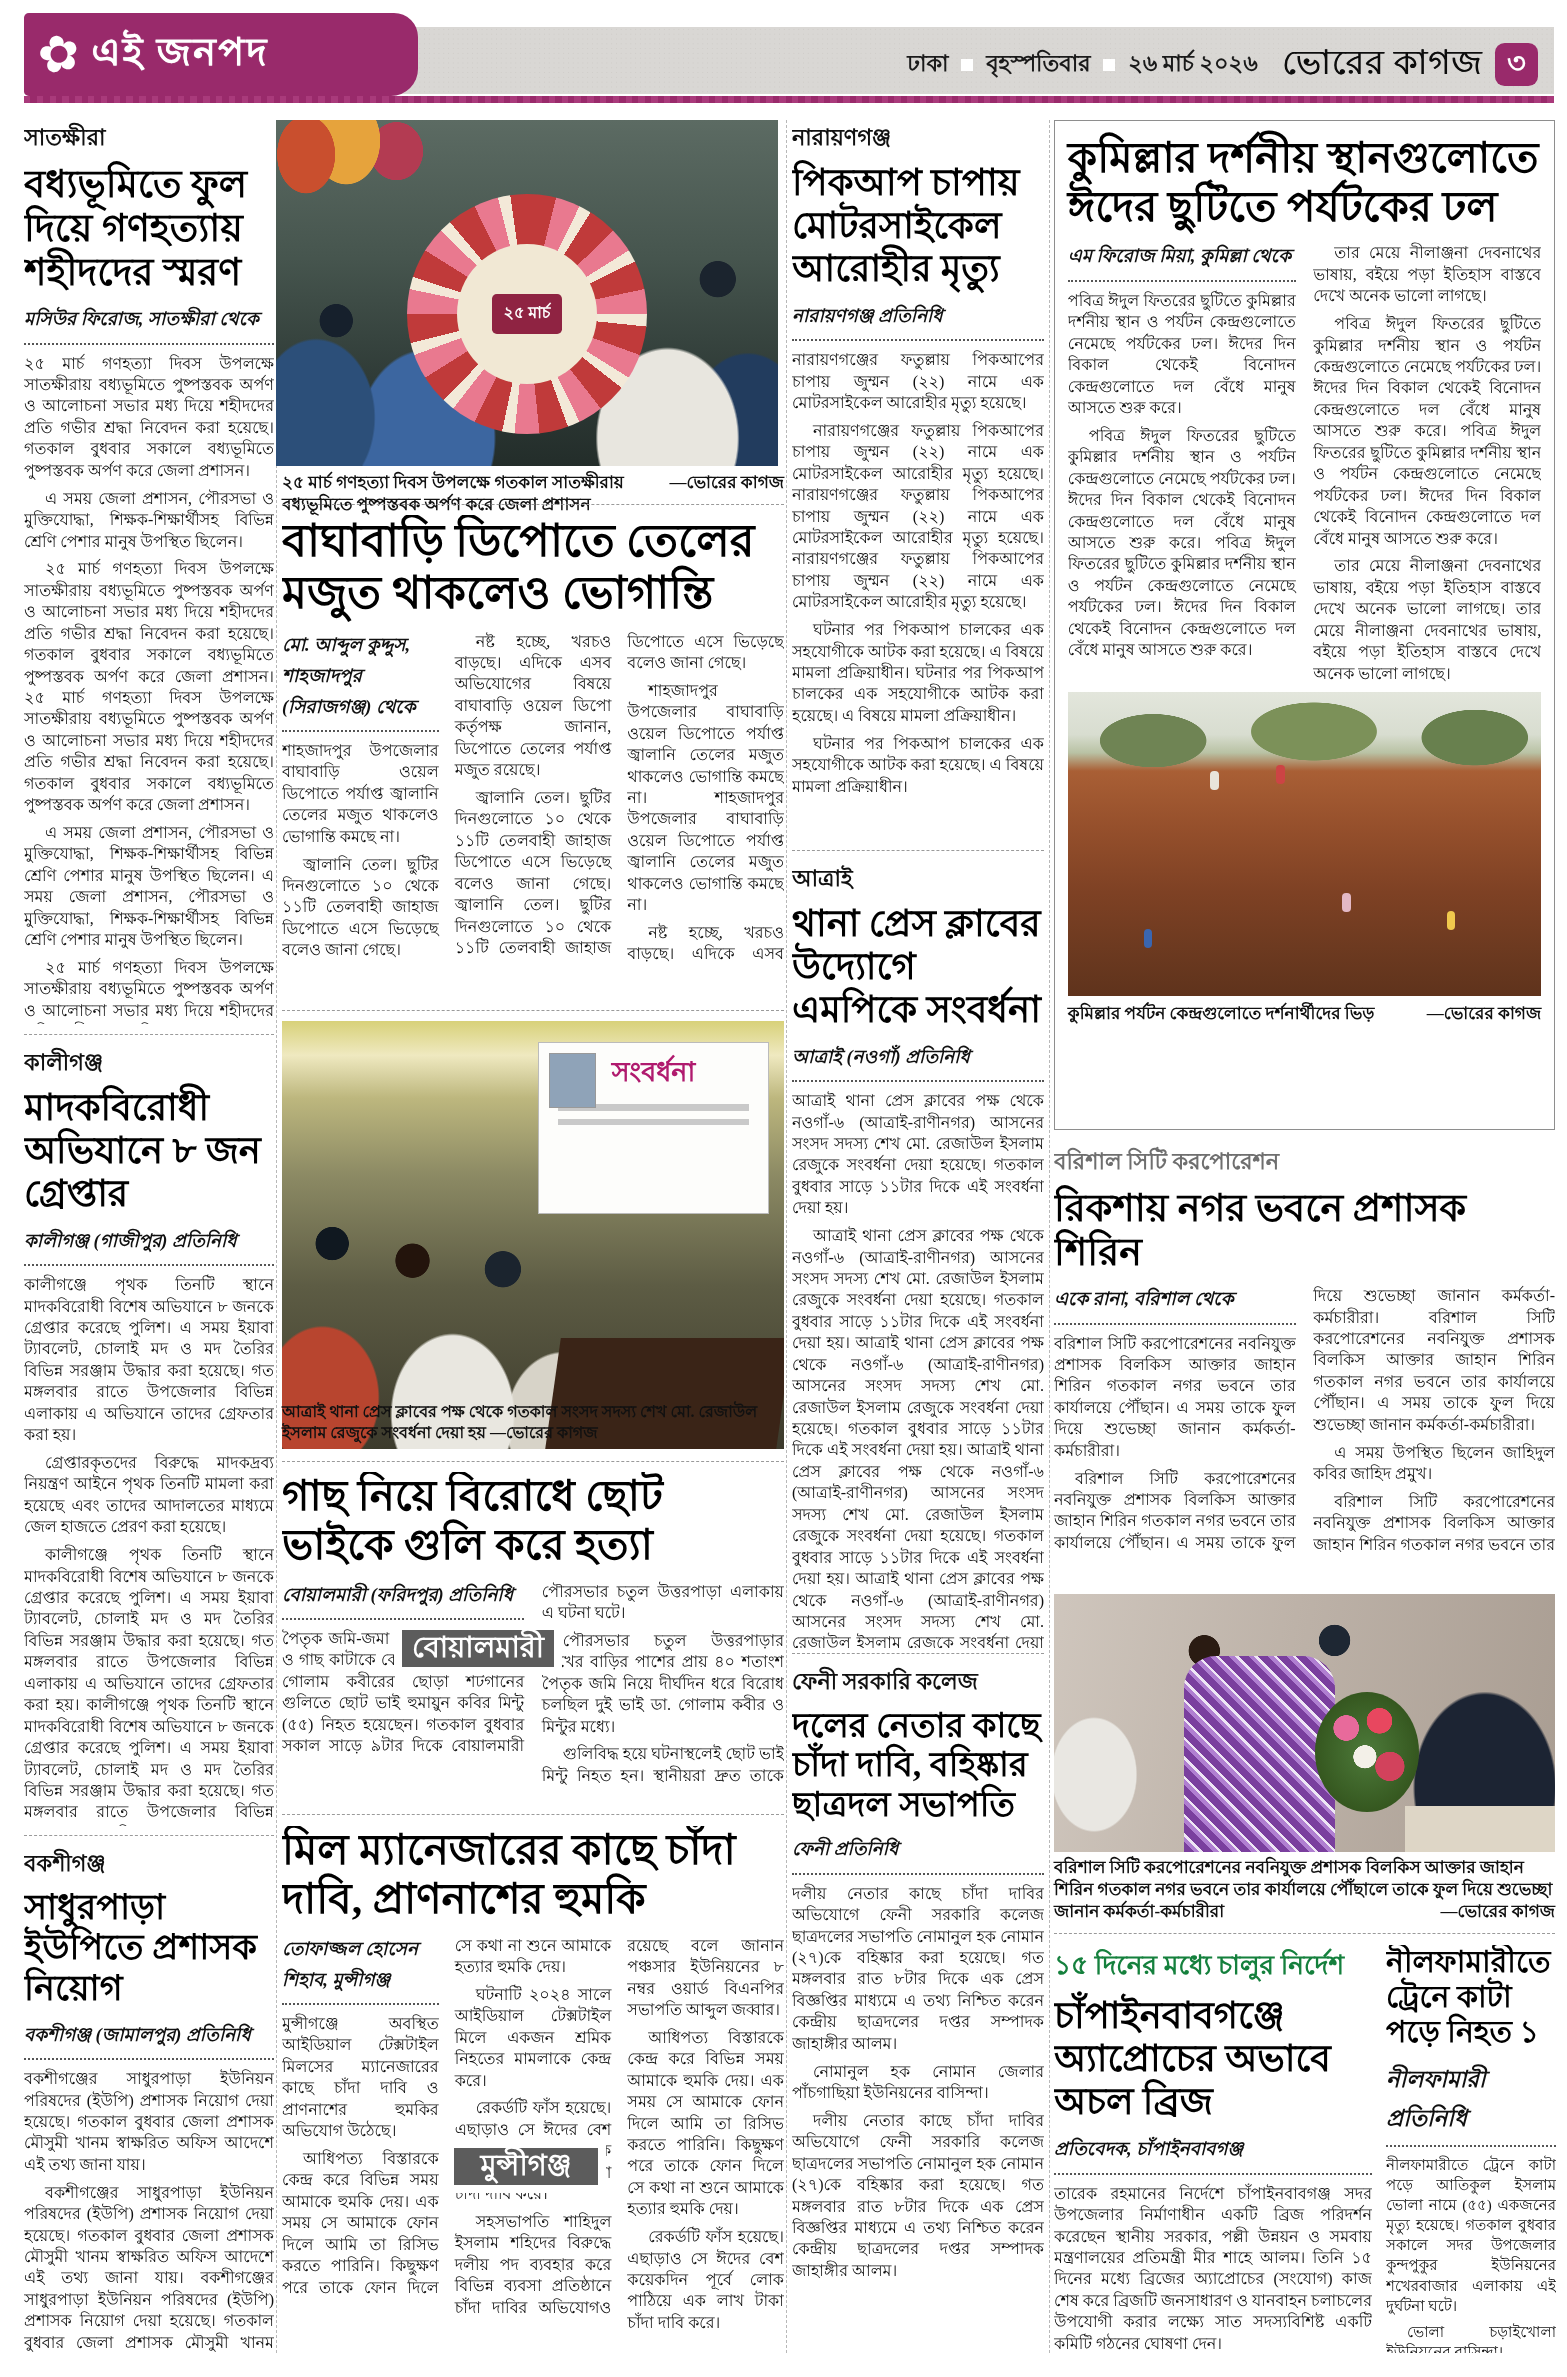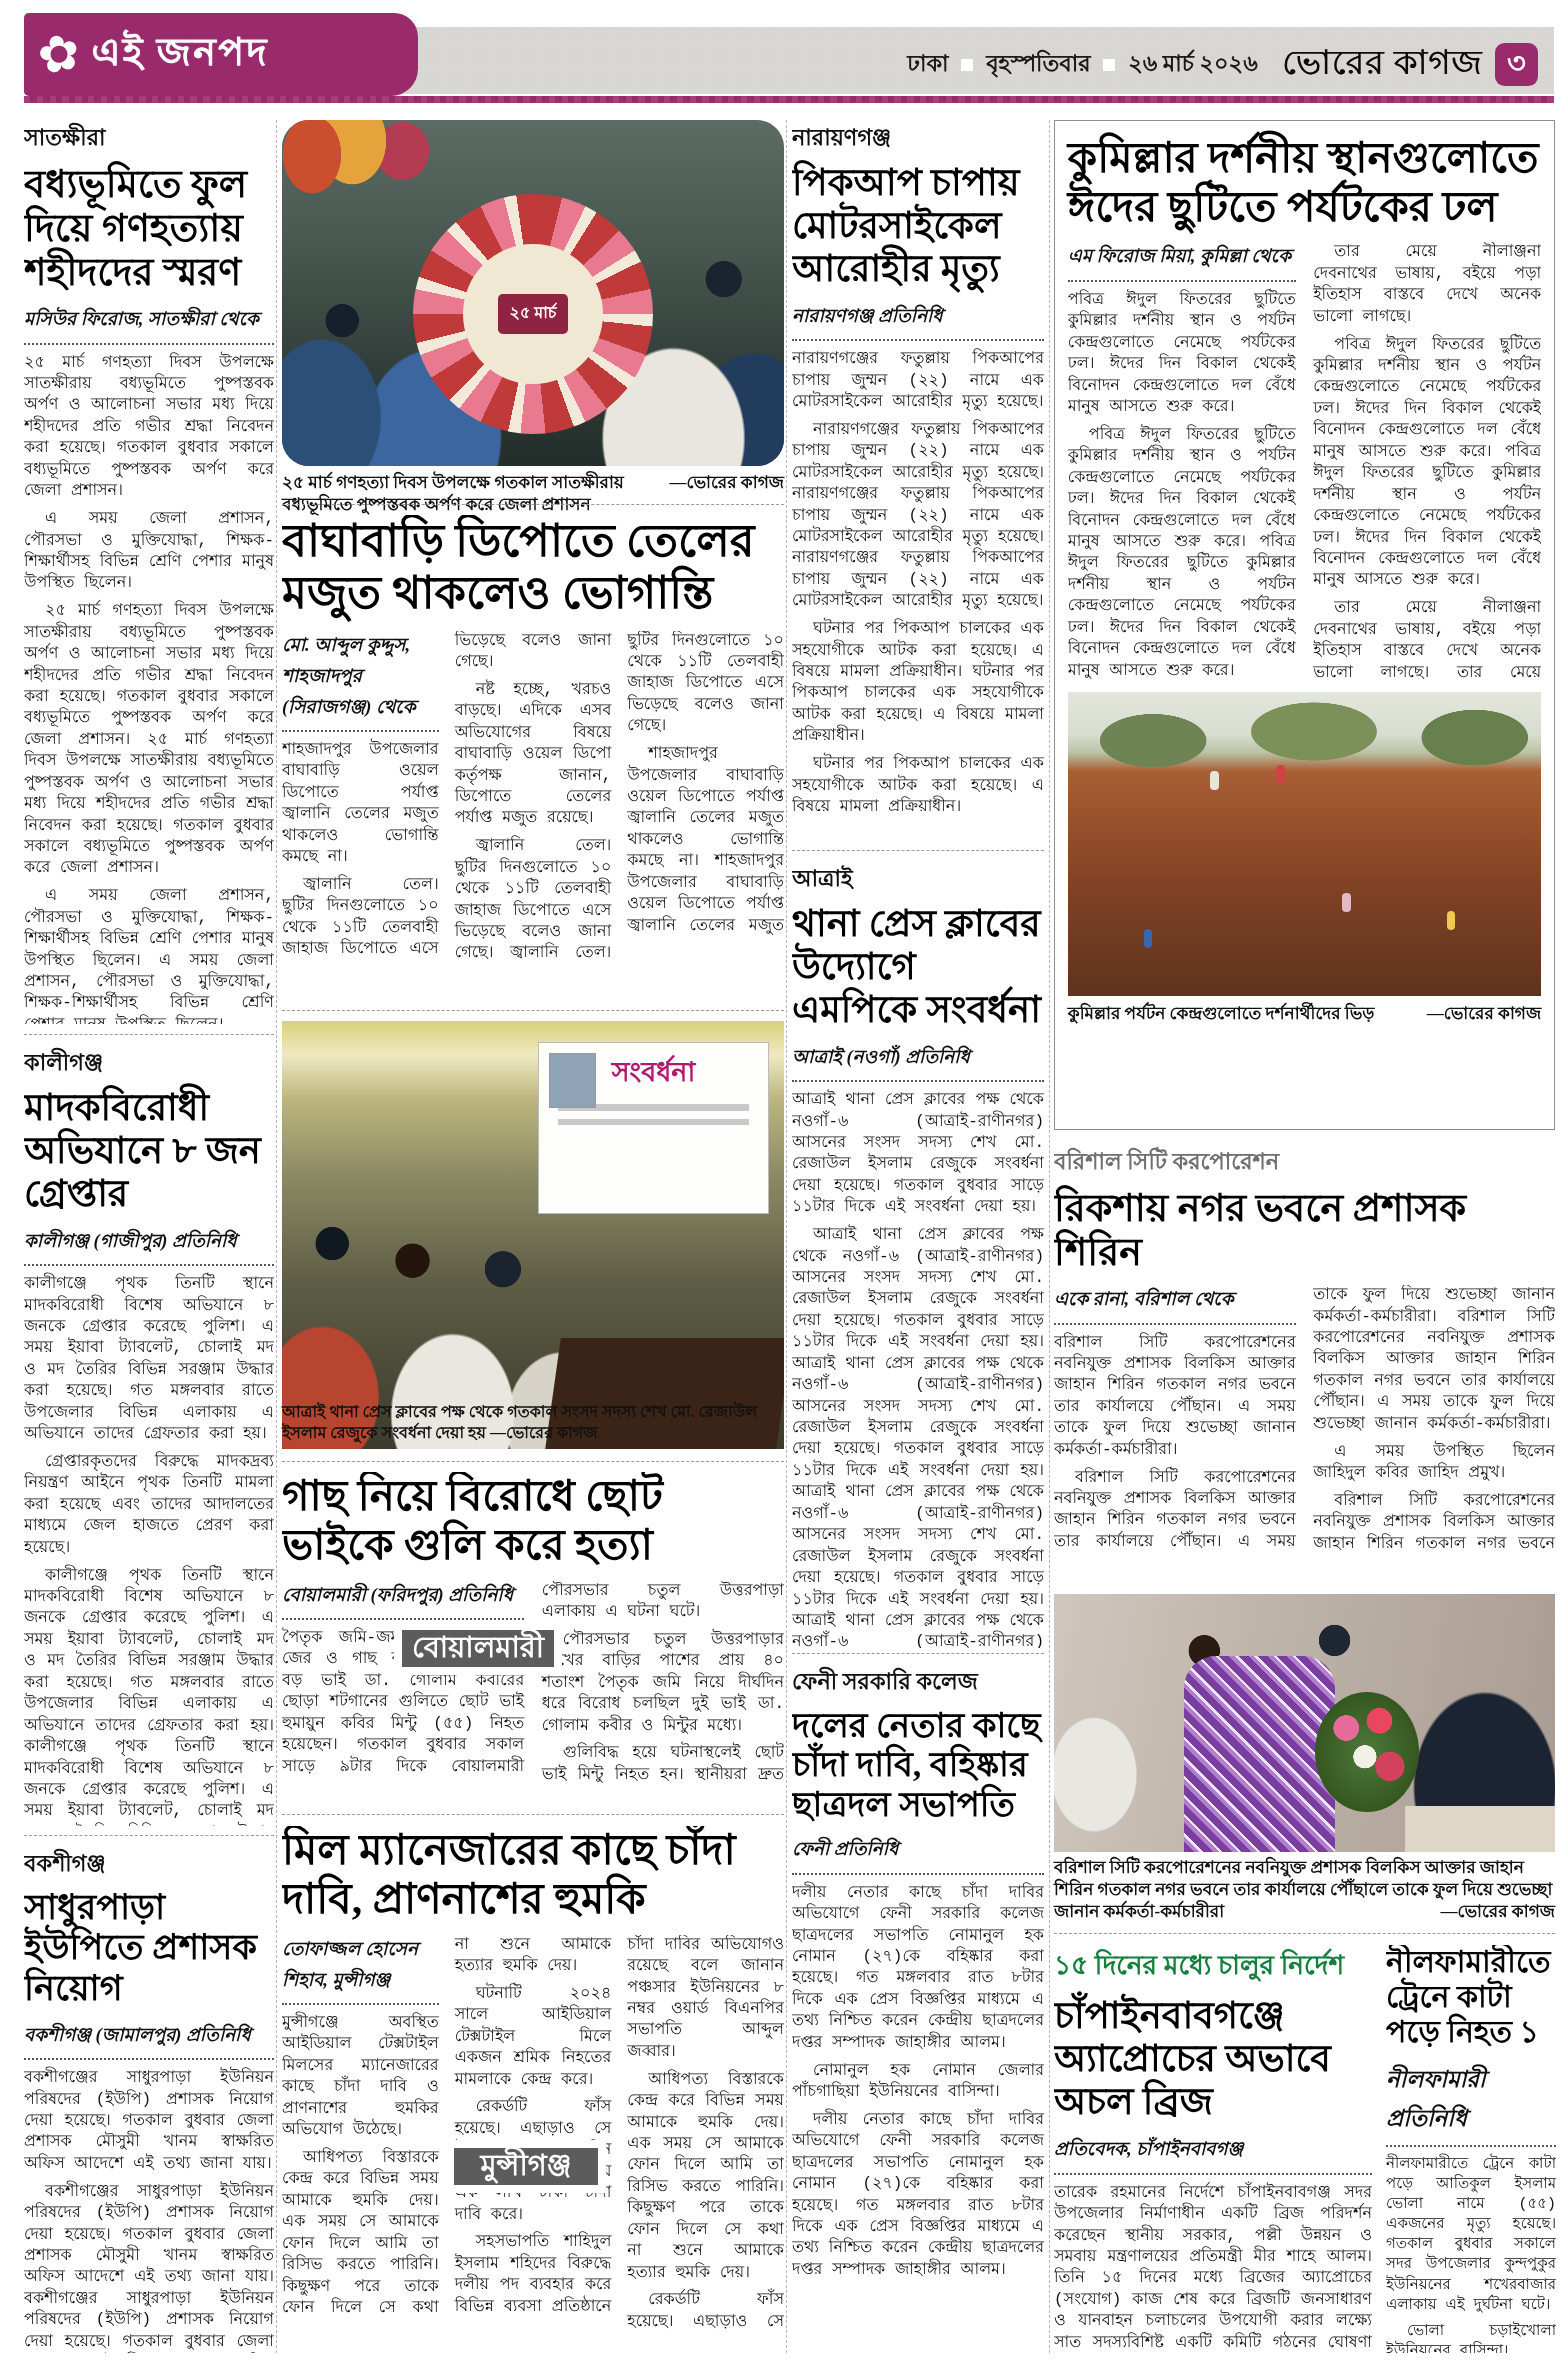--- a/index.html
+++ b/index.html
@@ -25,21 +25,21 @@
            background-image:repeating-linear-gradient(90deg,#a93a7b 0 6.4px,#992a6b 6.4px 12.8px);}
   
   .art{position:absolute;overflow:hidden;}
   .kicker{font-size:22.4px;font-weight:bold;margin:0 0 4.8px;}
   .kicker.gray{color:#6f6f6f;font-weight:bold;}
   .hl{margin:0 0 11.2px;font-weight:bold;line-height:1.16;color:#000;}
   .hl46{font-size:37px;} .hl44{font-size:35px;} .hl52{font-size:42px;}
   .hl56{font-size:45px;} .hl42{font-size:34px;} .hl38{font-size:30px;} .hl47{font-size:38px;}
   .byline{font-size:18.4px;font-weight:bold;padding-bottom:6.4px;margin-bottom:8px;
           border-bottom:2.4px dotted #555;font-style:italic;}
-  .bt{font-size:16px;line-height:1.34;text-align:justify;margin:0 0 6.4px;text-indent:21px;font-family:Liberation Mono, monospace;}
+  .bt{font-size:16px;line-height:1.34;text-align:justify;margin:0 0 6.4px;text-indent:21px;}
   .bt.noind{text-indent:0;}
   .cols2{columns:2;column-gap:17.6px;overflow:hidden;}
   .cols3{columns:3;column-gap:16px;overflow:hidden;}
   .divh{position:absolute;border-top:1.6px dashed #9a9a9a;height:0;}
   .vrule{position:absolute;width:0;border-left:0.8px dashed #b8b8b8;}
   .tagbox{position:absolute;background:#5c5c5c;color:#fff;font-weight:bold;font-size:29px;
           display:flex;align-items:center;justify-content:center;border:8px solid #fff;}
   
   .cap{position:absolute;font-size:17px;font-weight:bold;line-height:1.3;color:#111;}
   .cap-flex{display:flex;justify-content:space-between;gap:16px;}
@@ -155,21 +155,21 @@
   <div class="divh" style="left:24px;top:1835px;width:250px;"></div>
 
   <article class="art" style="left:24px;top:1846px;width:250px;height:507px;">
     <div class="kicker">বকশীগঞ্জ</div>
     <h2 class="hl hl44">সাধুরপাড়া ইউপিতে প্রশাসক নিয়োগ</h2>
     <div class="byline">বকশীগঞ্জ (জামালপুর) প্রতিনিধি</div>
     <p class="bt noind">বকশীগঞ্জের সাধুরপাড়া ইউনিয়ন পরিষদের (ইউপি) প্রশাসক নিয়োগ দেয়া হয়েছে। গতকাল বুধবার জেলা প্রশাসক মৌসুমী খানম স্বাক্ষরিত অফিস আদেশে এই তথ্য জানা যায়।</p>
     <p class="bt">বকশীগঞ্জের সাধুরপাড়া ইউনিয়ন পরিষদের (ইউপি) প্রশাসক নিয়োগ দেয়া হয়েছে। গতকাল বুধবার জেলা প্রশাসক মৌসুমী খানম স্বাক্ষরিত অফিস আদেশে এই তথ্য জানা যায়। বকশীগঞ্জের সাধুরপাড়া ইউনিয়ন পরিষদের (ইউপি) প্রশাসক নিয়োগ দেয়া হয়েছে। গতকাল বুধবার জেলা প্রশাসক মৌসুমী খানম স্বাক্ষরিত অফিস আদেশে এই তথ্য জানা যায়।</p>
   </article>
 
-  <figure class="photo" style="left:282px;top:120px;width:502px;height:346px;border-radius:27px;">
+  <figure class="photo" style="left:276px;top:120px;width:502px;height:346px;">
     <div class="ph1"></div>
     <div class="wreath">
       <div class="wreath-inner">
         <span class="wreath-card">২৫ মার্চ</span>
       </div>
     </div>
   </figure>
   <div class="cap cap-flex" style="left:282px;top:472px;width:502px;">
     <span>২৫ মার্চ গণহত্যা দিবস উপলক্ষে গতকাল সাতক্ষীরায় বধ্যভূমিতে পুষ্পস্তবক অর্পণ করে জেলা প্রশাসন</span>
     <span class="credit">—ভোরের কাগজ</span>

